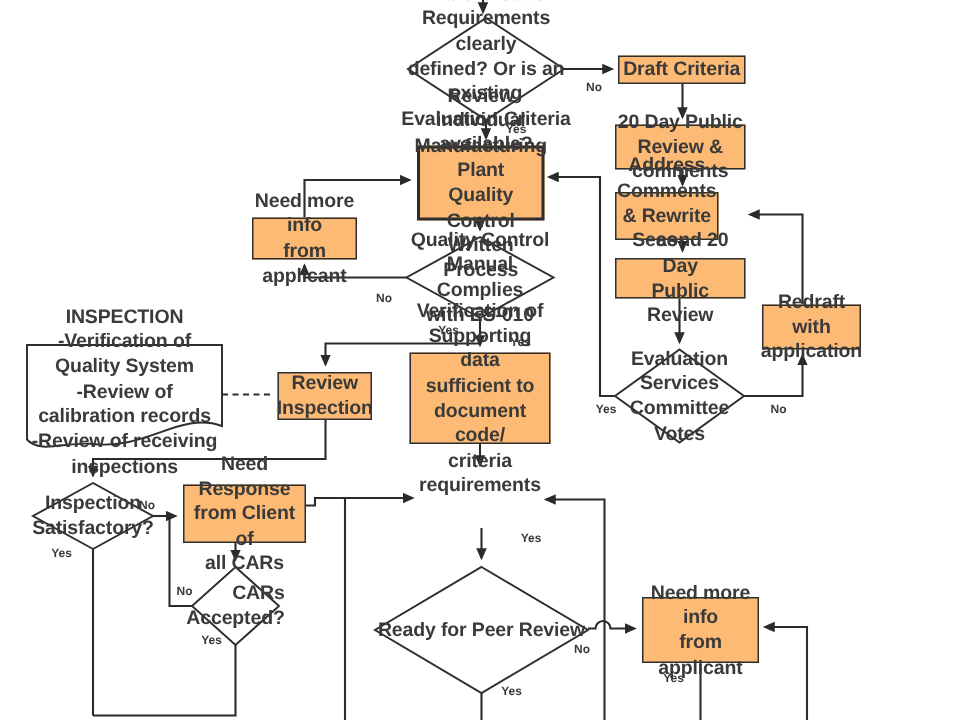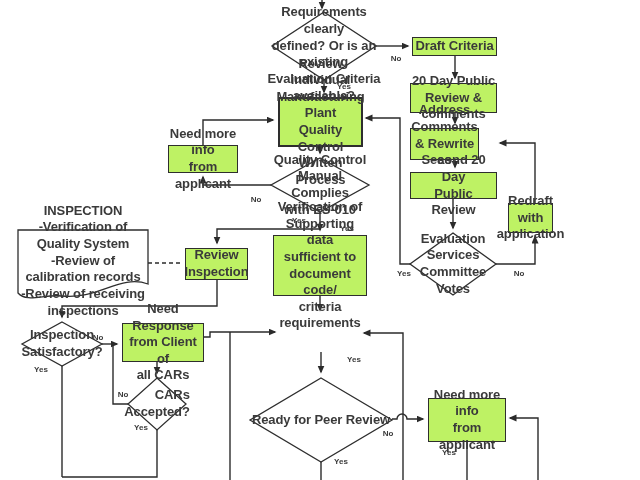--- a/index.html
+++ b/index.html
@@ -6,21 +6,21 @@
   #stage{
     position:relative;width:640px;height:480px;background:#ffffff;
     font-family:"Liberation Sans","DejaVu Sans",sans-serif;overflow:hidden;
   }
   #wires{position:absolute;left:0;top:0;}
   .node{
     position:absolute;display:flex;align-items:center;justify-content:center;
     text-align:center;white-space:pre-line;color:#3a3a3a;
     font-size:13px;font-weight:700;line-height:1.28;letter-spacing:-0.1px;
   }
-  .box{border:1.5px solid #2e2e2e;background:#bef264;box-sizing:border-box;}
+  .box{border:1.5px solid #2e2e2e;background:#fdba74;box-sizing:border-box;}
   .box-thick{border-width:2px;}
   .shape-label{background:transparent;}
   .edge-label{
     position:absolute;transform:translate(-50%,-50%);
     font-size:8px;font-weight:700;color:#3a3a3a;white-space:nowrap;
   }
 </style>
 </head>
 <body>
 
@@ -111,21 +111,21 @@
   </svg>
 
   <div class="node box" style="left:412px;top:37px;width:85px;height:19px;">Draft Criteria</div>
   <div class="node box" style="left:410px;top:83px;width:87px;height:30px;">20 Day Public
 Review &amp; comments</div>
   <div class="node box" style="left:410px;top:128px;width:69px;height:32px;">Address Comments
 &amp; Rewrite as
 Needed</div>
   <div class="node box" style="left:410px;top:172px;width:87px;height:27px;">Second 20 Day
 Public Review</div>
-  <div class="node box" style="left:508px;top:203px;width:45px;height:30px;">Redraft with
+  <div class="node box" style="left:508px;top:203px;width:66px;height:30px;">Redraft with
 application</div>
   <div class="node box box-thick" style="left:278px;top:97px;width:85px;height:50px;">Review individual
 Manufacturing Plant
 Quality Control
 Written Process</div>
   <div class="node box" style="left:168px;top:145px;width:70px;height:28px;">Need more info
 from applicant</div>
   <div class="node box" style="left:185px;top:248px;width:63px;height:32px;">Review
 Inspection</div>
   <div class="node box" style="left:273px;top:235px;width:94px;height:61px;">Verification of

